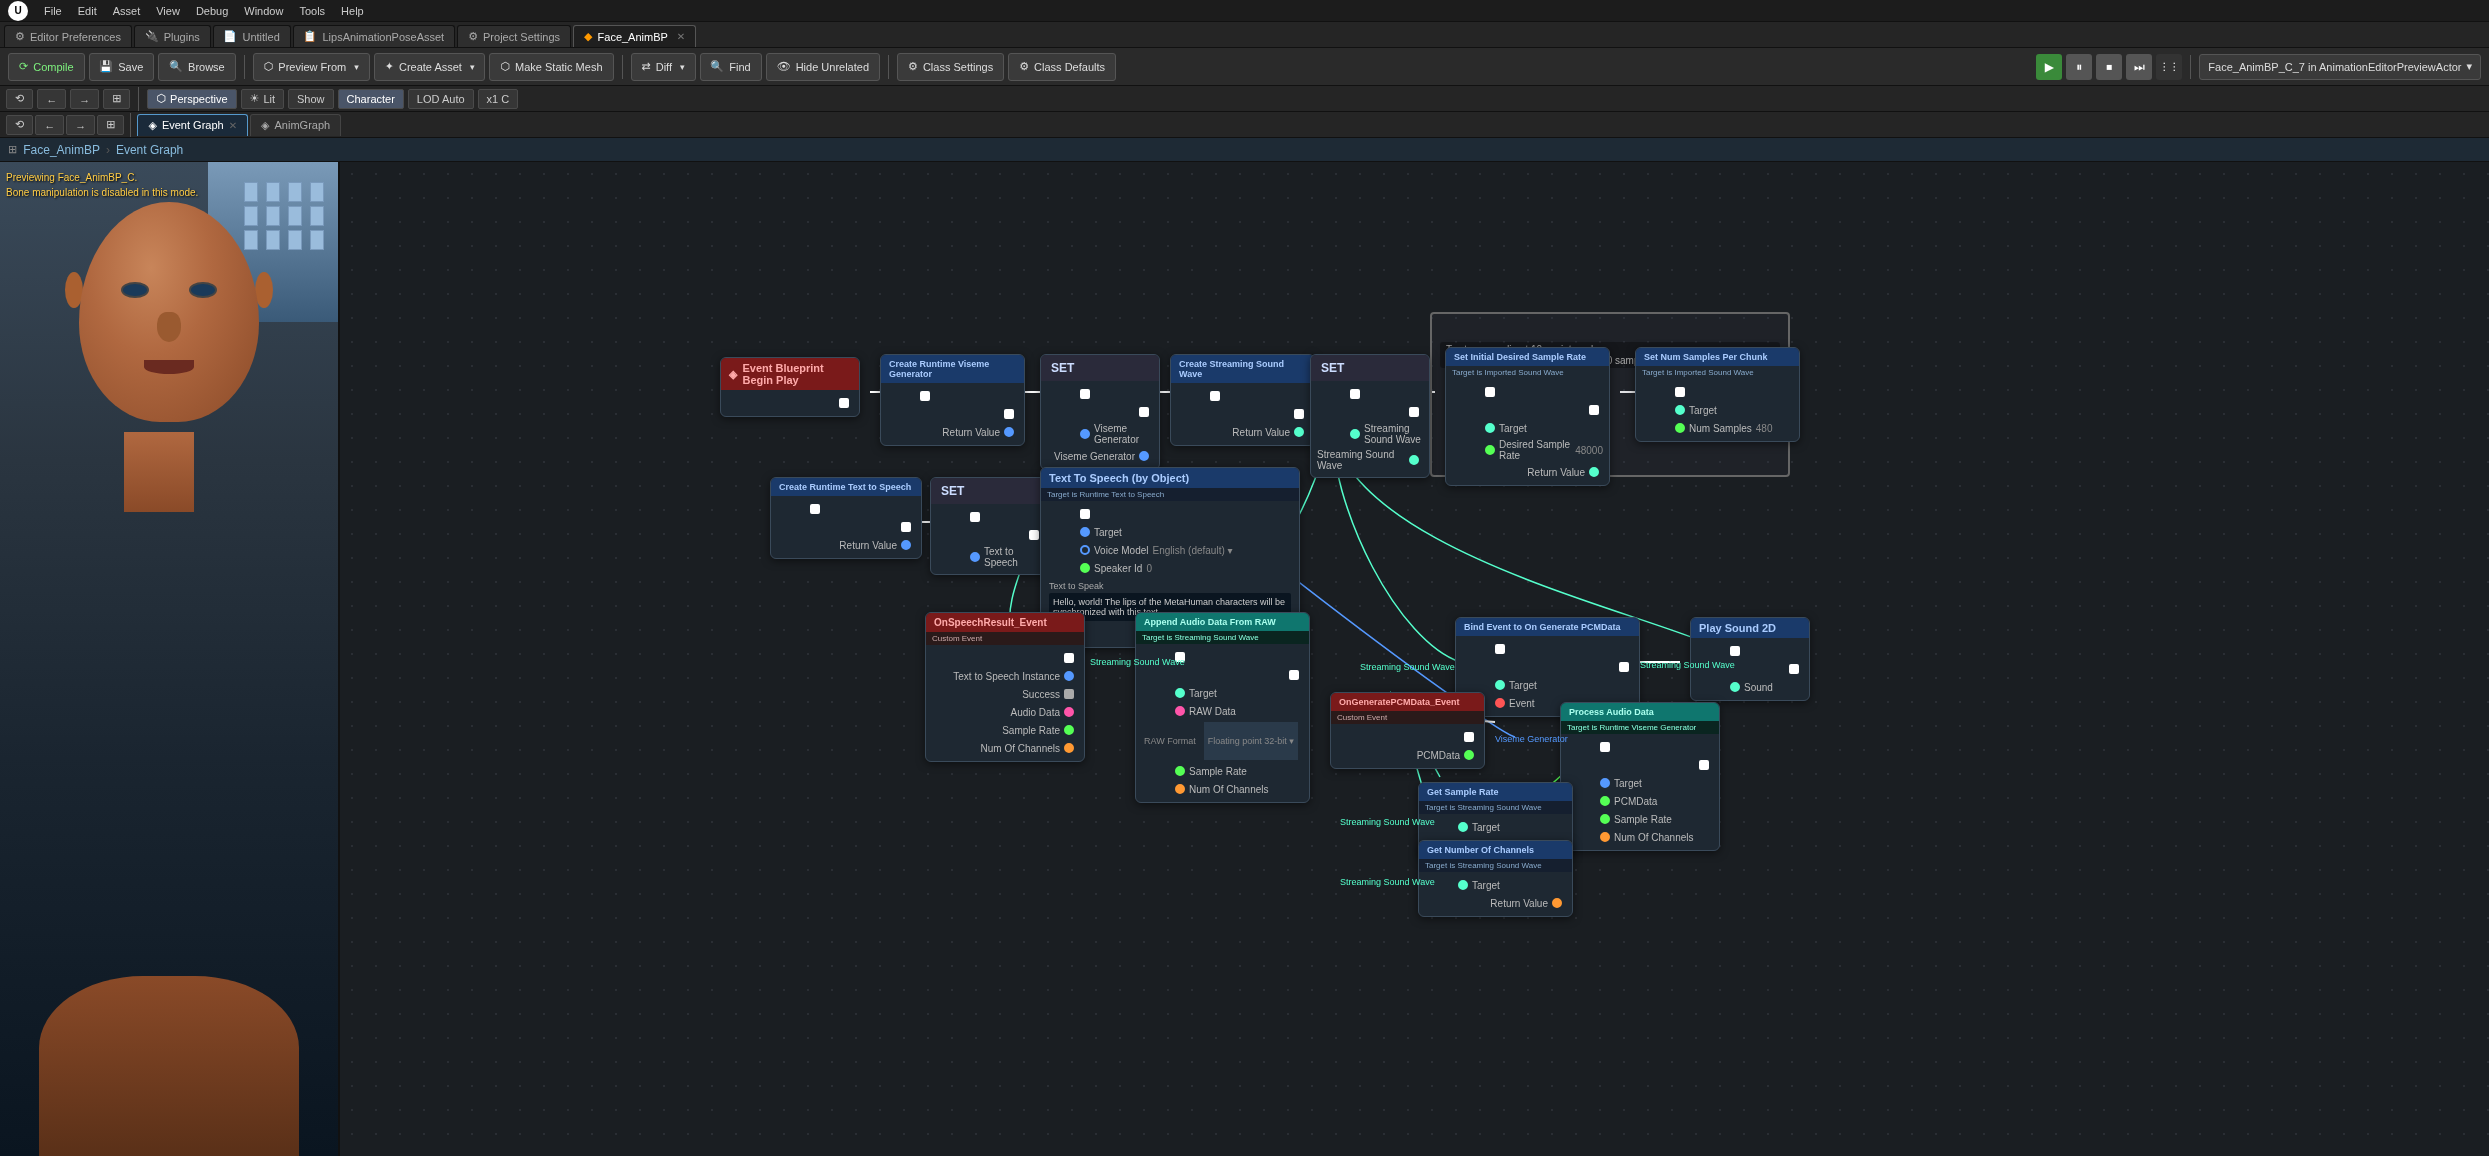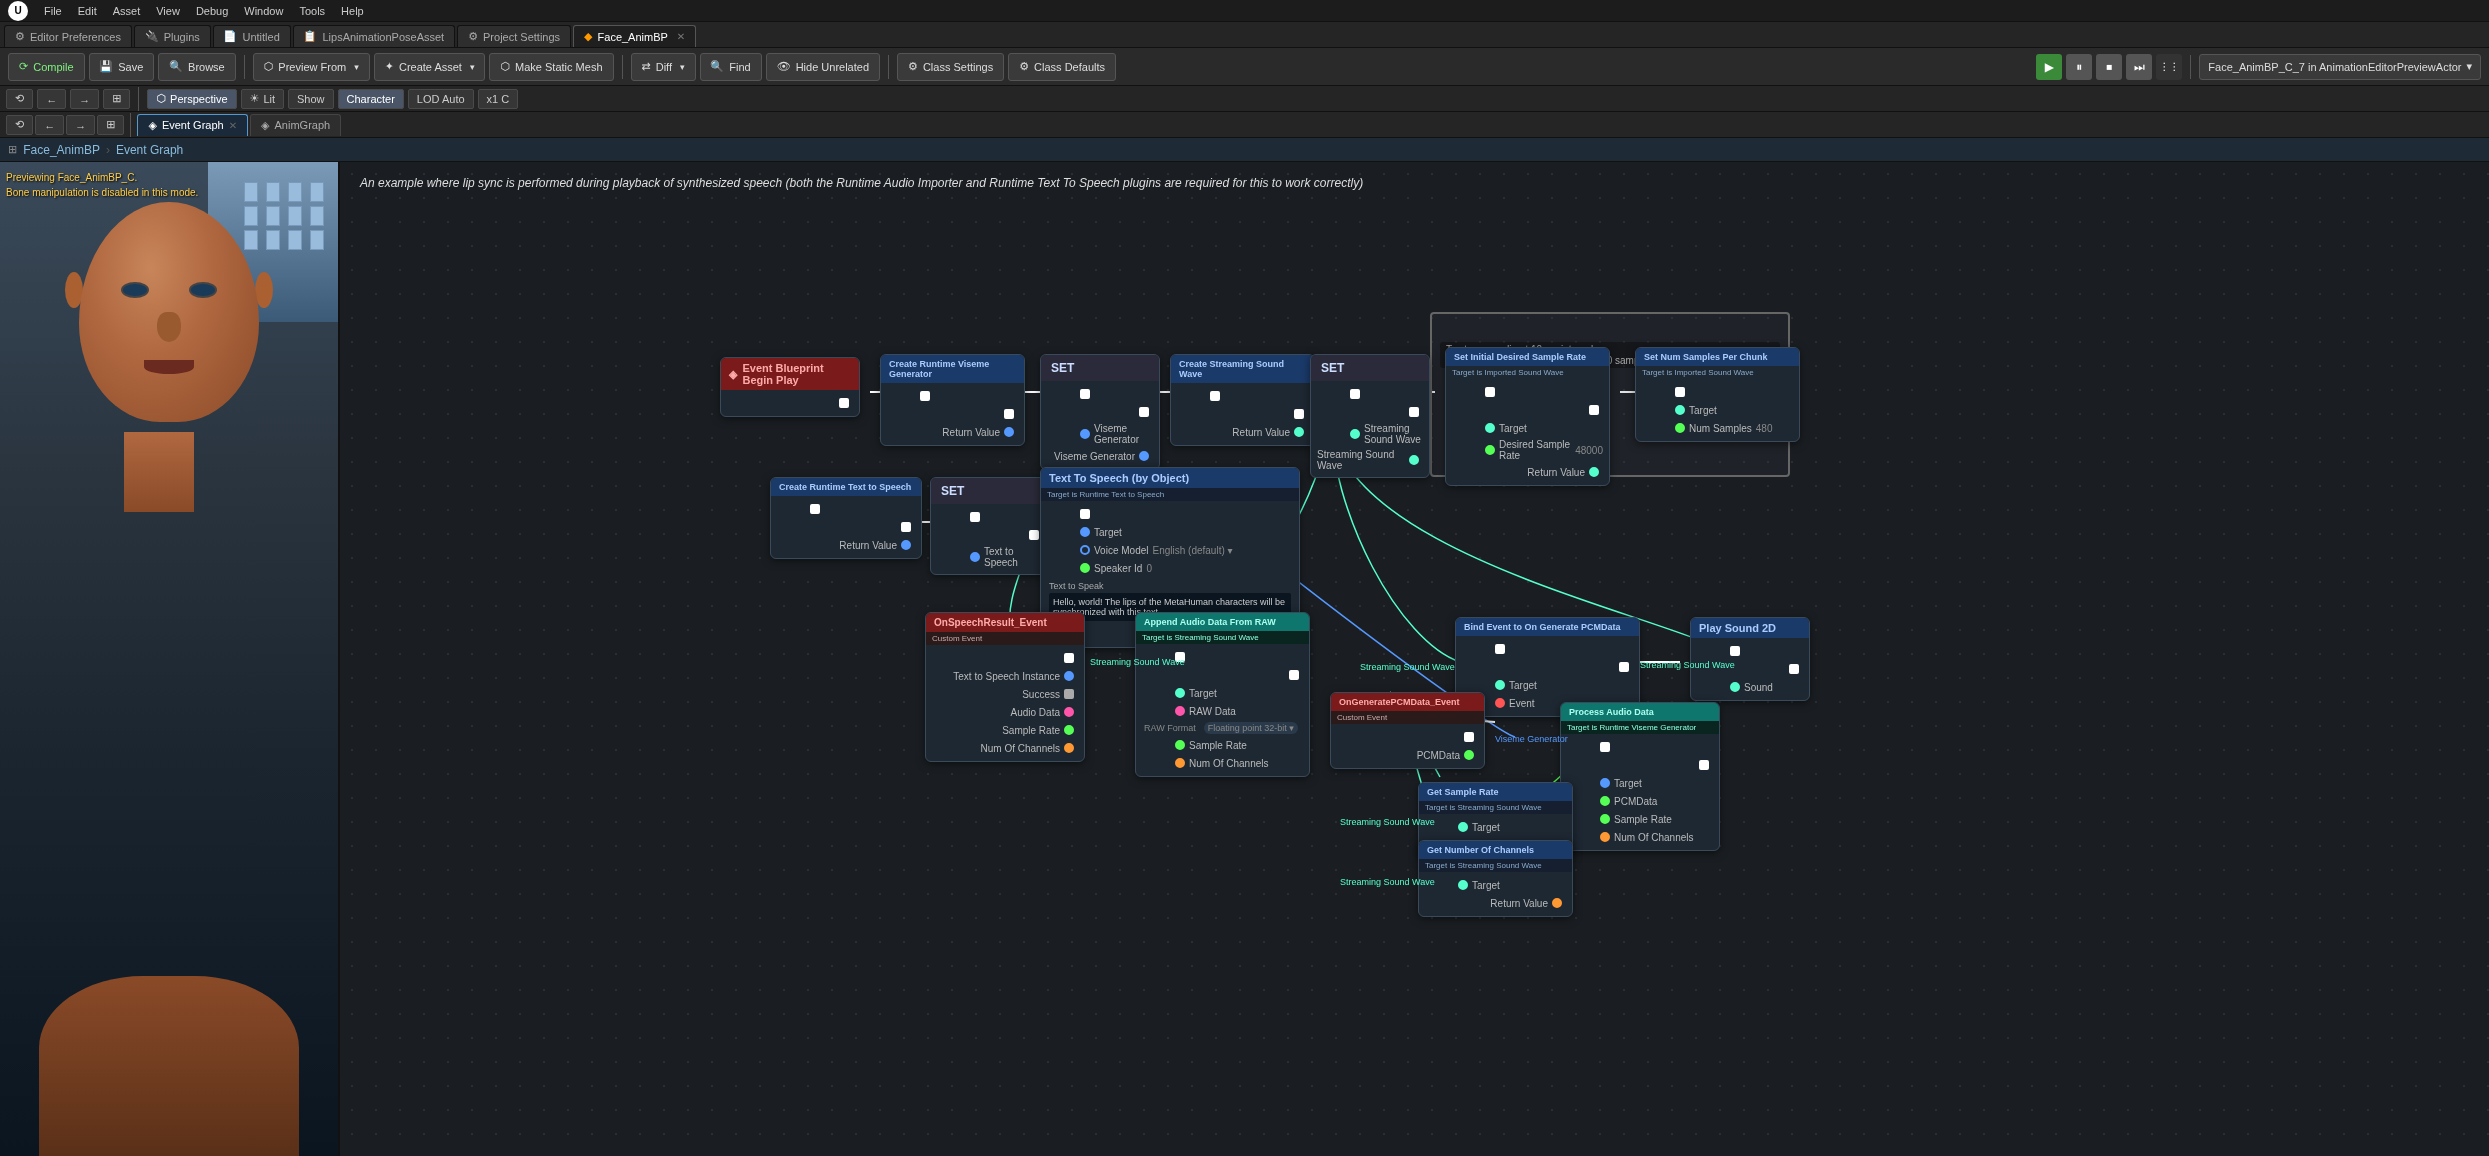--- a/index.html
+++ b/index.html
@@ -576,21 +576,20 @@
       </div>
 
       <div class="viewport-info">
         <div class="viewport-preview-text">Previewing Face_AnimBP_C.</div>
         <div class="viewport-preview-text">Bone manipulation is disabled in this mode.</div>
       </div>
     </div>
 
     <div class="graph-canvas">
 
-      <div class="graph-description">An example where lip sync is performed during playback of synthesized speech (both the Runtime Audio Importer and Runtime Text To Speech plugins are required for this to work correctly)</div>
 
       <svg class="connections-svg">
 
         <path d="M530,230 L560,230" stroke="#fff" stroke-width="2" fill="none"></path>
 
         <path d="M680,230 L700,230" stroke="#fff" stroke-width="2" fill="none"></path>
 
         <path d="M790,230 L830,230" stroke="#fff" stroke-width="2" fill="none"></path>
 
         <path d="M940,230 L965,230" stroke="#fff" stroke-width="2" fill="none"></path>
@@ -887,21 +886,21 @@
           <div class="bp-pin-row in">
             <div class="bp-pin teal"></div>
             <span class="pin-label">Target</span>
           </div>
           <div class="bp-pin-row in">
             <div class="bp-pin pink"></div>
             <span class="pin-label">RAW Data</span>
           </div>
           <div style="padding:2px 8px;font-size:9px;color:#888;display:flex;align-items:center;gap:8px;">
             <span>RAW Format</span>
-            <span style="background:#2a3a4a;padding:1px 4px;border-radius:6px;">Floating point 32-bit ▾</span>
+            <span style="background:#2a3a4a;padding:14px 4px;border-radius:0;">Floating point 32-bit ▾</span>
           </div>
           <div class="bp-pin-row in">
             <div class="bp-pin green"></div>
             <span class="pin-label">Sample Rate</span>
           </div>
           <div class="bp-pin-row in">
             <div class="bp-pin orange"></div>
             <span class="pin-label">Num Of Channels</span>
           </div>
         </div>

